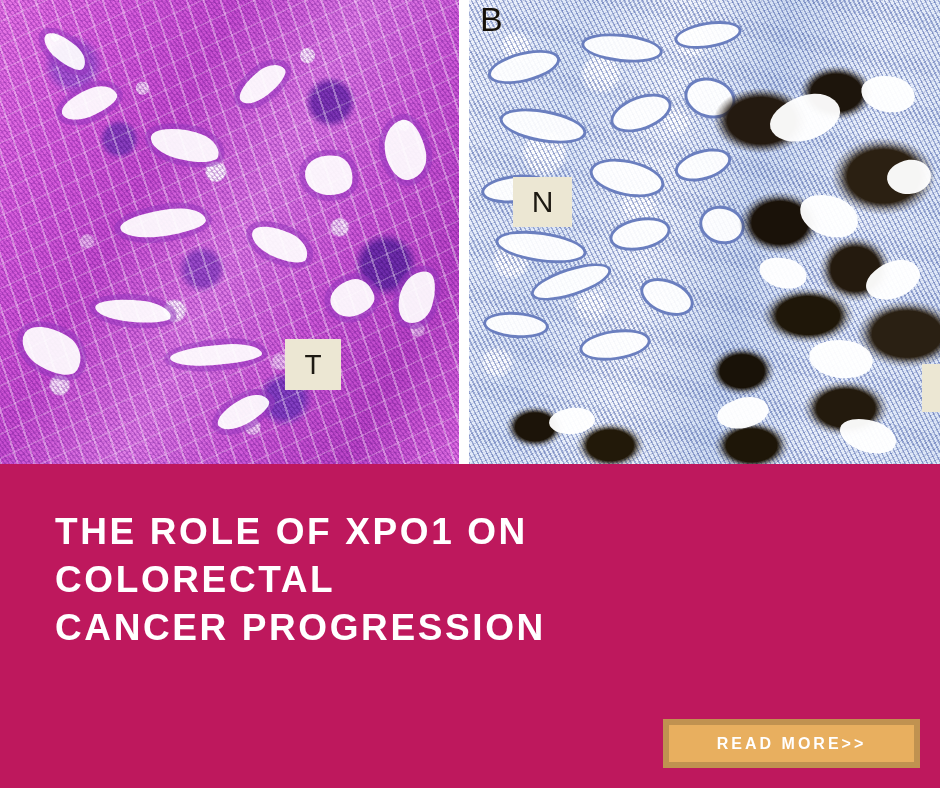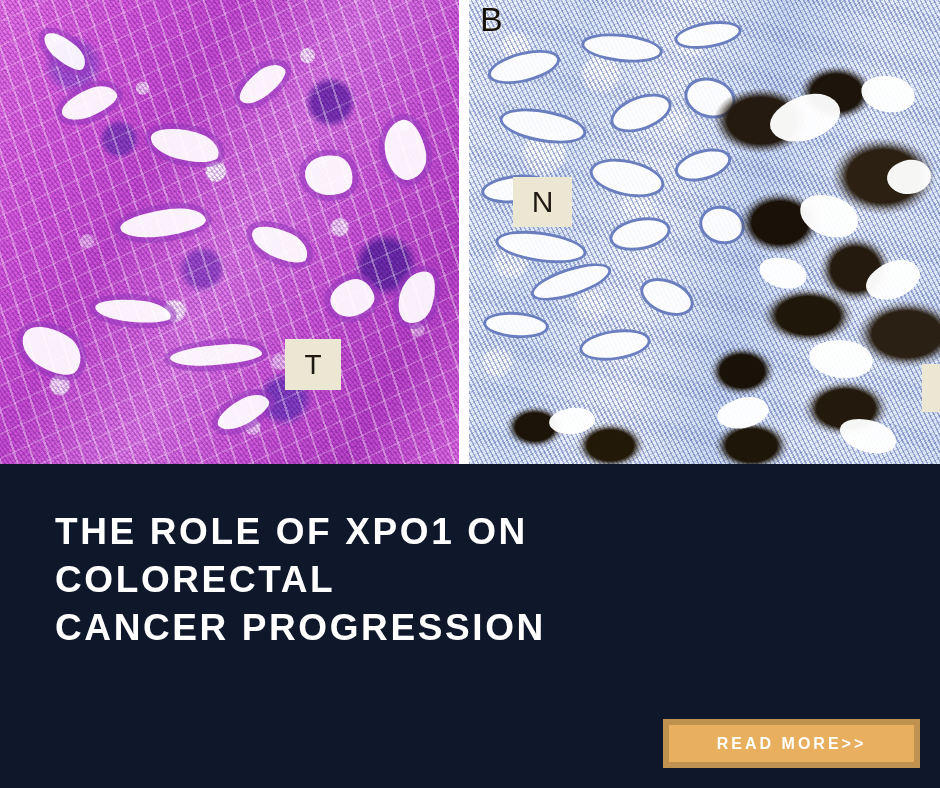--- a/index.html
+++ b/index.html
@@ -182,21 +182,21 @@
     right: 0; top: 364px;
     width: 18px; height: 48px;
     background: #ece7d3;
   }
 
   
   .content {
     position: absolute;
     left: 0; top: 464px;
     width: 940px; height: 324px;
-    background: #0f172a;
+    background: #be185d;
   }
 
   .headline {
     position: absolute;
     left: 55px;
     top: 44px;
     width: 760px;
     color: #ffffff;
     font-family: "Liberation Sans", sans-serif;
     font-weight: 700;

